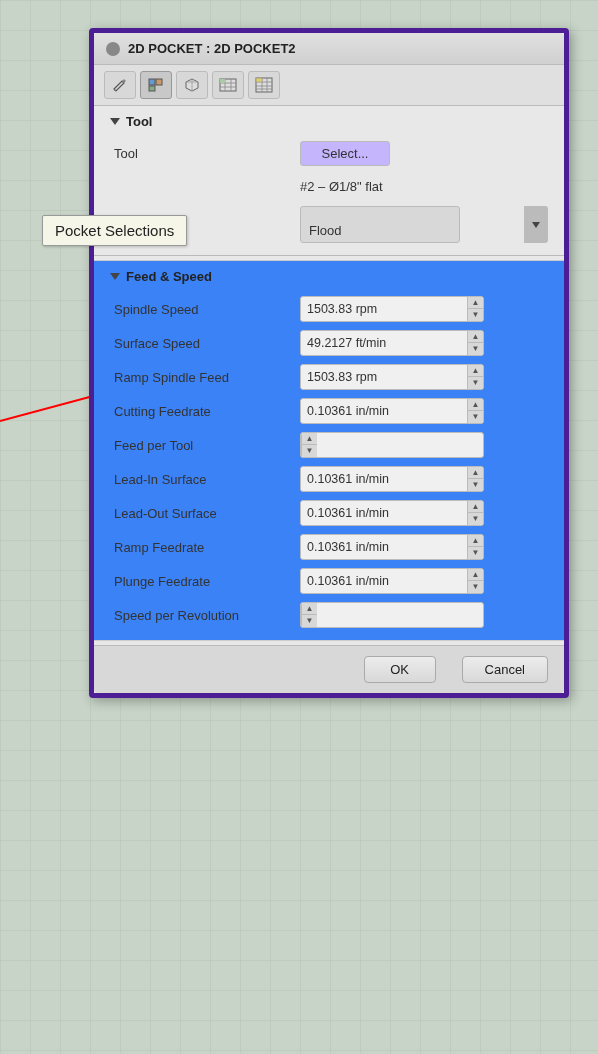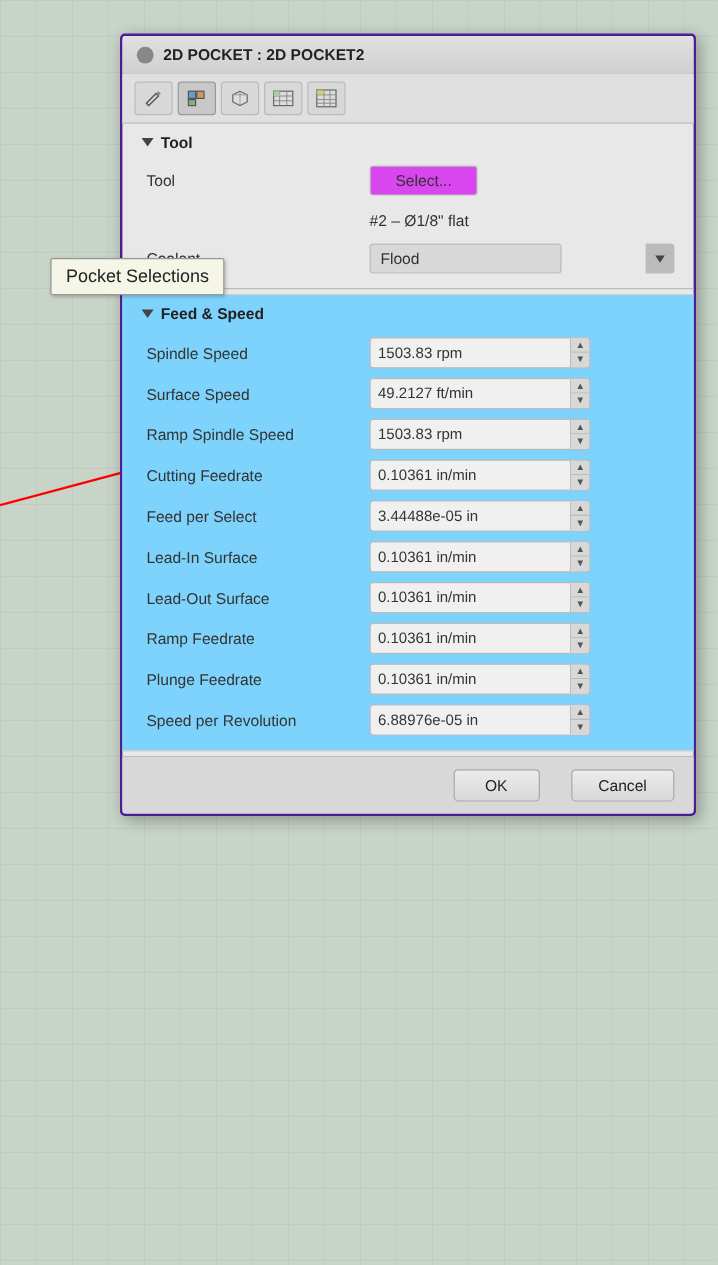--- a/index.html
+++ b/index.html
@@ -26,24 +26,24 @@
       left: 0;
       width: 110px;
       height: 2px;
       background: red;
       transform: rotate(-15deg);
       transform-origin: left center;
     }
     .dialog {
       position: absolute;
       top: 28px;
-      left: 100px;
+      left: 89px;
       width: 480px;
       background: #e8e8e8;
-      border: 2px solid #4c1d95;
+      border: 5px solid #4c1d95;
       border-radius: 4px;
       box-shadow: 3px 3px 12px rgba(0,0,0,0.3);
     }
     .dialog-titlebar {
       background: linear-gradient(180deg, #e0e0e0 0%, #d0d0d0 100%);
       border-bottom: 1px solid #bbb;
       padding: 8px 12px;
       display: flex;
       align-items: center;
       gap: 8px;
@@ -113,21 +113,21 @@
     .field-label {
       flex: 0 0 190px;
       color: #333;
       font-size: 13px;
       padding-left: 4px;
     }
     .field-value {
       flex: 1;
     }
     .select-btn {
-      background: #d946ef;
+      background: #c4b5fd;
       border: 1px solid #bbb;
       border-radius: 3px;
       padding: 4px 10px;
       font-size: 13px;
       color: #333;
       cursor: pointer;
       min-width: 90px;
     }
     .tool-info {
       font-size: 13px;
@@ -136,21 +136,21 @@
     }
     .dropdown-wrap {
       display: flex;
       align-items: center;
       position: relative;
     }
     .dropdown-select {
       background: #d8d8d8;
       border: 1px solid #bbb;
       border-radius: 3px;
-      padding: 4px 28px 4px 8px;
+      padding: 16px 28px 4px 8px;
       font-size: 13px;
       color: #333;
       appearance: none;
       width: 160px;
       cursor: pointer;
     }
     .dropdown-arrow {
       position: absolute;
       right: 0;
       top: 0;
@@ -236,21 +236,21 @@
       background: linear-gradient(180deg, #ececec 0%, #d8d8d8 100%);
       border: 1px solid #aaa;
       border-radius: 4px;
       font-size: 13px;
       color: #222;
       cursor: pointer;
       min-width: 72px;
       text-align: center;
     }
     .section-bg {
-      background: #7dd3fc;
+      background: #3b82f6;
       border-top: 1px solid #ccc;
       border-bottom: 1px solid #ccc;
       padding: 8px 16px;
       margin: 4px 0;
     }
   </style>
 </head>
 <body>
 
 <div class="grid-bg"></div>
@@ -366,21 +366,21 @@
       <div class="spinner-input-wrap">
         <input class="spinner-input" type="text" value="49.2127 ft/min" readonly="" style="">
         <div class="spinner-btns">
           <button class="spinner-up">▲</button>
           <button class="spinner-down">▼</button>
         </div>
       </div>
     </div>
 
     <div class="field-row">
-      <span class="field-label">Ramp Spindle Speed</span>
+      <span class="field-label">Ramp Spindle Feed</span>
       <div class="spinner-input-wrap">
         <input class="spinner-input" type="text" value="1503.83 rpm" readonly="" style="">
         <div class="spinner-btns">
           <button class="spinner-up">▲</button>
           <button class="spinner-down">▼</button>
         </div>
       </div>
     </div>
 
     <div class="field-row">
@@ -388,23 +388,22 @@
       <div class="spinner-input-wrap">
         <input class="spinner-input" type="text" value="0.10361 in/min" readonly="" style="">
         <div class="spinner-btns">
           <button class="spinner-up">▲</button>
           <button class="spinner-down">▼</button>
         </div>
       </div>
     </div>
 
     <div class="field-row">
-      <span class="field-label">Feed per Select</span>
-      <div class="spinner-input-wrap">
-        <input class="spinner-input" type="text" value="3.44488e-05 in" readonly="" style="">
+      <span class="field-label">Feed per Tool</span>
+      <div class="spinner-input-wrap">
         <div class="spinner-btns">
           <button class="spinner-up">▲</button>
           <button class="spinner-down">▼</button>
         </div>
       </div>
     </div>
 
     <div class="field-row">
       <span class="field-label">Lead-In Surface</span>
       <div class="spinner-input-wrap">
@@ -445,21 +444,20 @@
         <div class="spinner-btns">
           <button class="spinner-up">▲</button>
           <button class="spinner-down">▼</button>
         </div>
       </div>
     </div>
 
     <div class="field-row">
       <span class="field-label">Speed per Revolution</span>
       <div class="spinner-input-wrap">
-        <input class="spinner-input" type="text" value="6.88976e-05 in" readonly="" style="">
         <div class="spinner-btns">
           <button class="spinner-up">▲</button>
           <button class="spinner-down">▼</button>
         </div>
       </div>
     </div>
 
   </div>
 
   <div class="dialog-footer">

